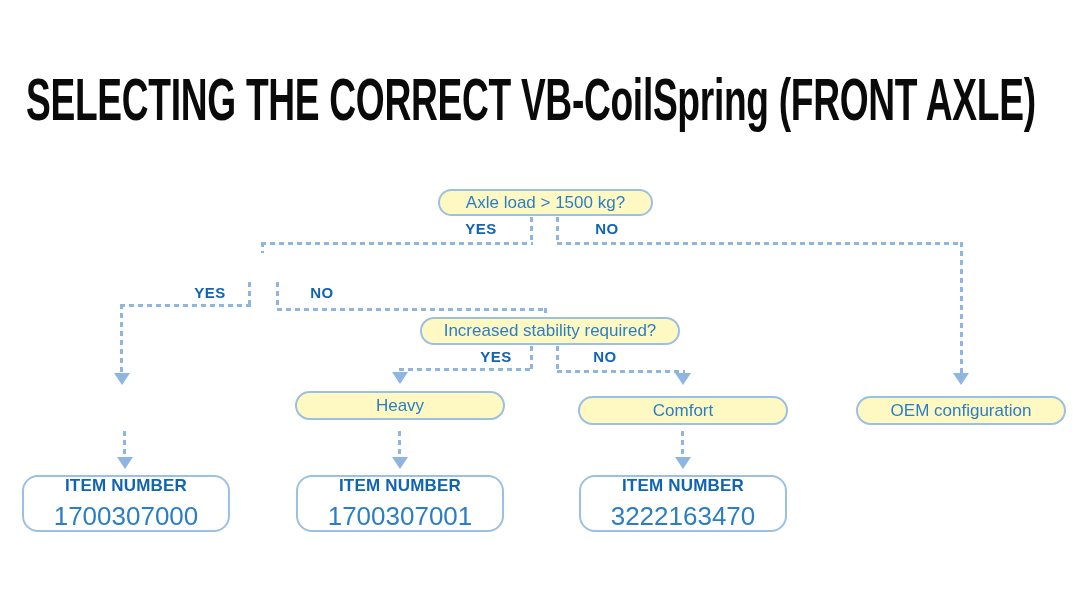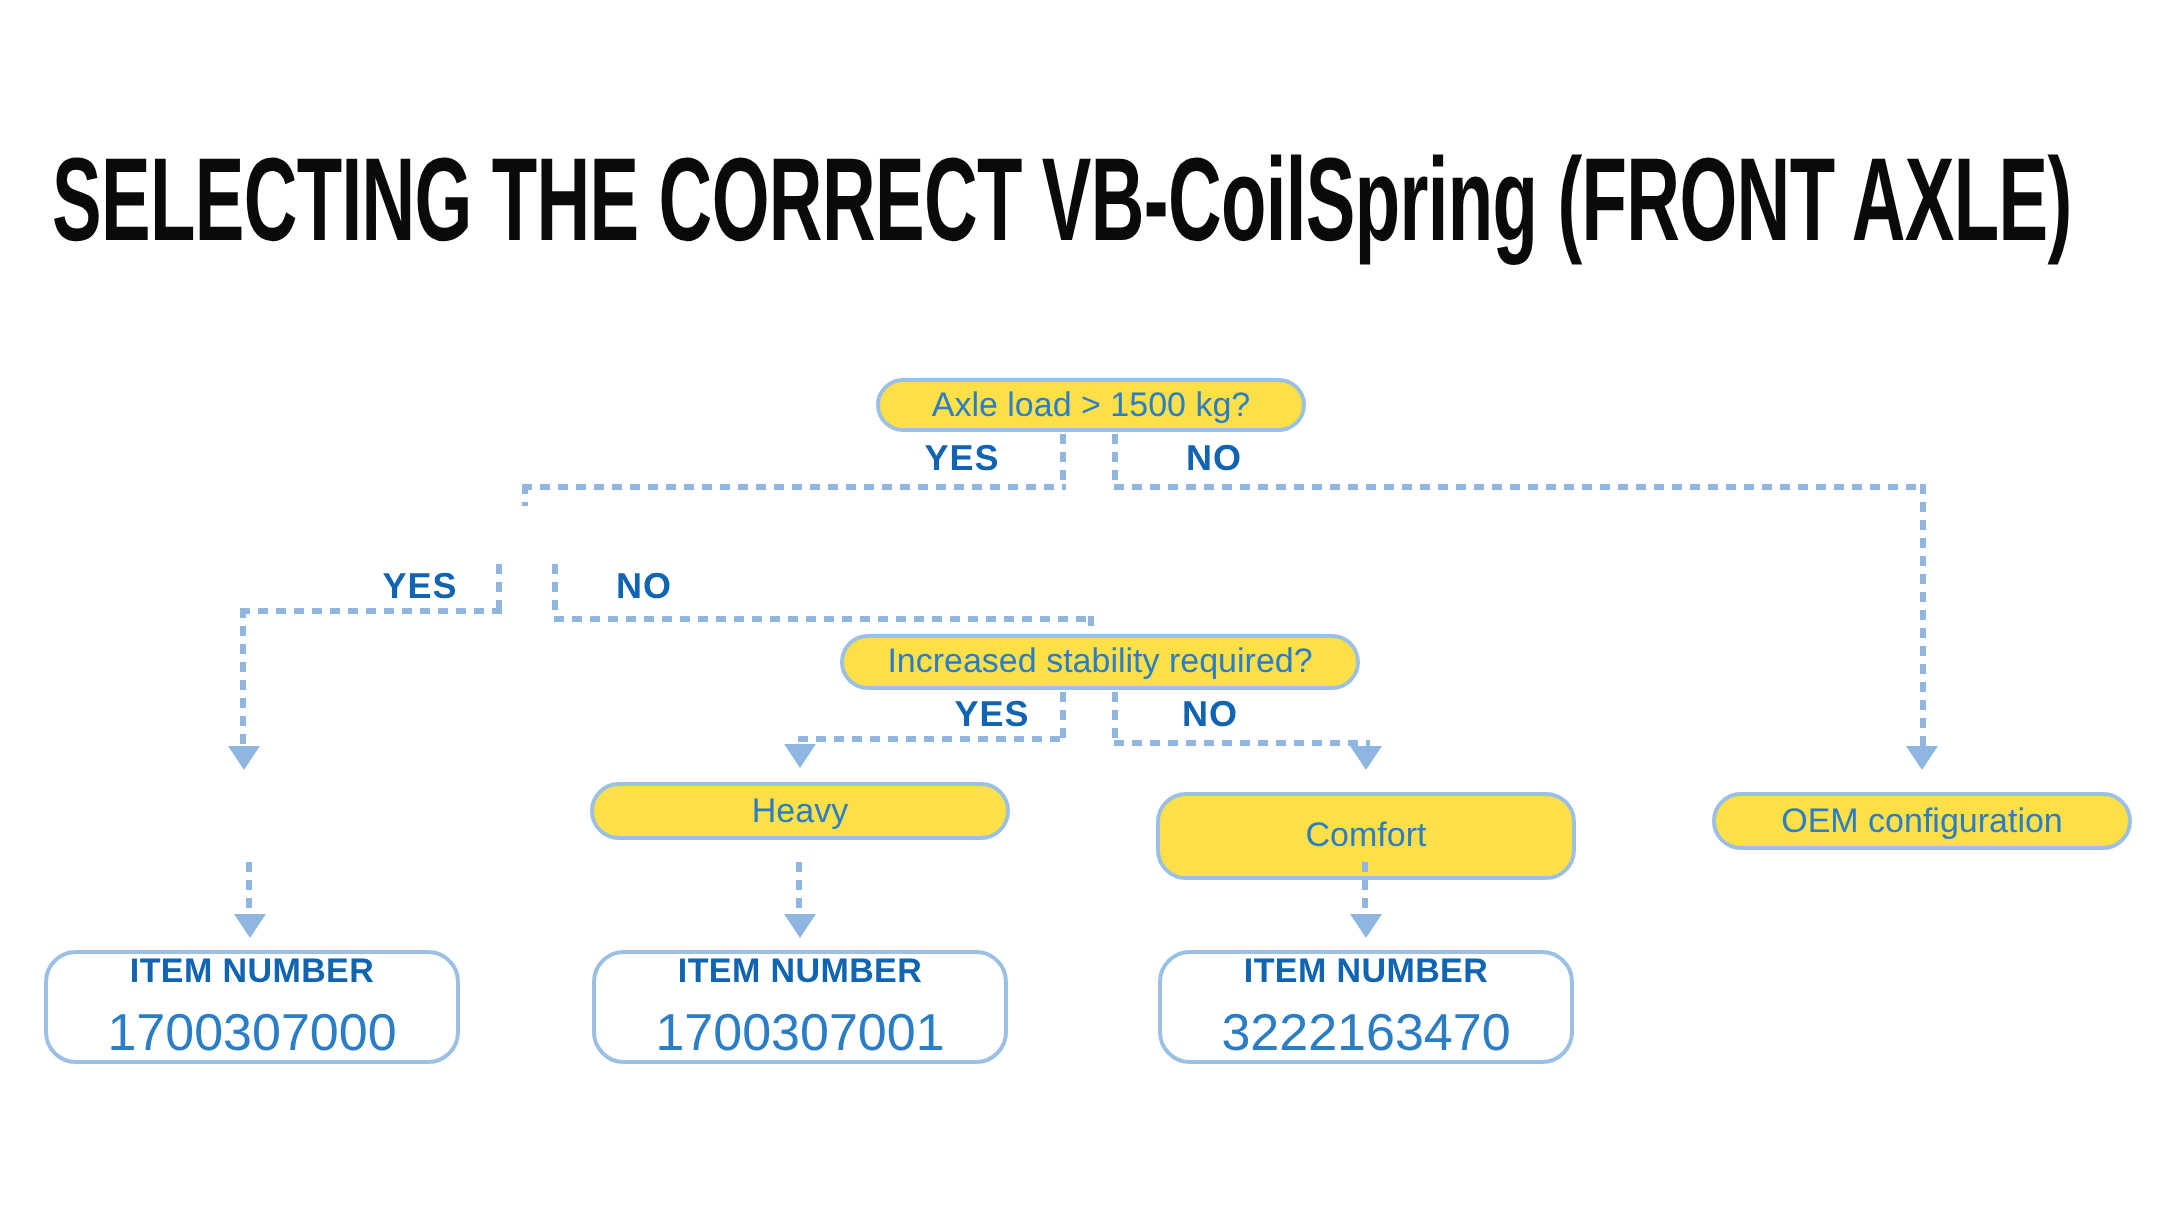--- a/index.html
+++ b/index.html
@@ -16,33 +16,33 @@
   .title{
     position:absolute;left:26px;top:71px;
     font-size:59px;font-weight:bold;line-height:1;color:#0a0a0a;
     white-space:nowrap;transform:scaleX(0.63);transform-origin:left top;
     letter-spacing:-0.5px;
   }
   .pill{
     position:absolute;box-sizing:border-box;
     border:2px solid var(--border);border-radius:14px;
     display:flex;align-items:center;justify-content:center;
-    color:var(--text-blue);font-size:17px;background:#fde047;
+    color:var(--text-blue);font-size:17px;background:#fef9c3;
   }
   .itembox{
     position:absolute;box-sizing:border-box;
     border:2px solid var(--border);border-radius:16px;
     display:flex;flex-direction:column;align-items:center;justify-content:center;
     gap:5px;background:#ffffff;
   }
   .itembox .ilabel{color:var(--label-blue);font-weight:bold;font-size:17px;letter-spacing:0.2px;}
   .itembox .inum{color:var(--text-blue);font-size:26px;}
   .yesno{
     position:absolute;transform:translateX(-50%);
-    color:var(--label-blue);font-weight:bold;font-size:18px;letter-spacing:0.5px;
+    color:var(--label-blue);font-weight:bold;font-size:15px;letter-spacing:0.5px;
     line-height:20px;
   }
   .hline{
     position:absolute;height:3px;
     background-image:repeating-linear-gradient(90deg,var(--line) 0 5px,transparent 5px 9px);
   }
   .vline{
     position:absolute;width:3px;
     background-image:repeating-linear-gradient(180deg,var(--line) 0 5px,transparent 5px 9px);
   }
@@ -90,21 +90,21 @@
   <div class="vline" style="left:530px;top:346px;height:23px;"></div>
   <div class="vline" style="left:556px;top:346px;height:25px;"></div>
   <div class="hline" style="left:399px;top:368px;width:134px;"></div>
   <div class="arrow" style="left:392px;top:372px;"></div>
   <div class="hline" style="left:557px;top:370px;width:128px;"></div>
   <div class="arrow" style="left:675px;top:373px;"></div>
 
   <div class="pill" style="left:295px;top:391px;width:210px;height:29px;border-radius:15px;">
     <span>Heavy</span>
   </div>
-  <div class="pill" style="left:578px;top:396px;width:210px;height:44px;border-radius:15px;">
+  <div class="pill" style="left:578px;top:396px;width:210px;height:29px;border-radius:15px;">
     <span>Comfort</span>
   </div>
   <div class="pill" style="left:856px;top:396px;width:210px;height:29px;border-radius:15px;">
     <span>OEM configuration</span>
   </div>
 
   <div class="vline" style="left:123px;top:431px;height:26px;"></div>
   <div class="arrow" style="left:117px;top:457px;"></div>
   <div class="vline" style="left:398px;top:431px;height:26px;"></div>
   <div class="arrow" style="left:392px;top:457px;"></div>

